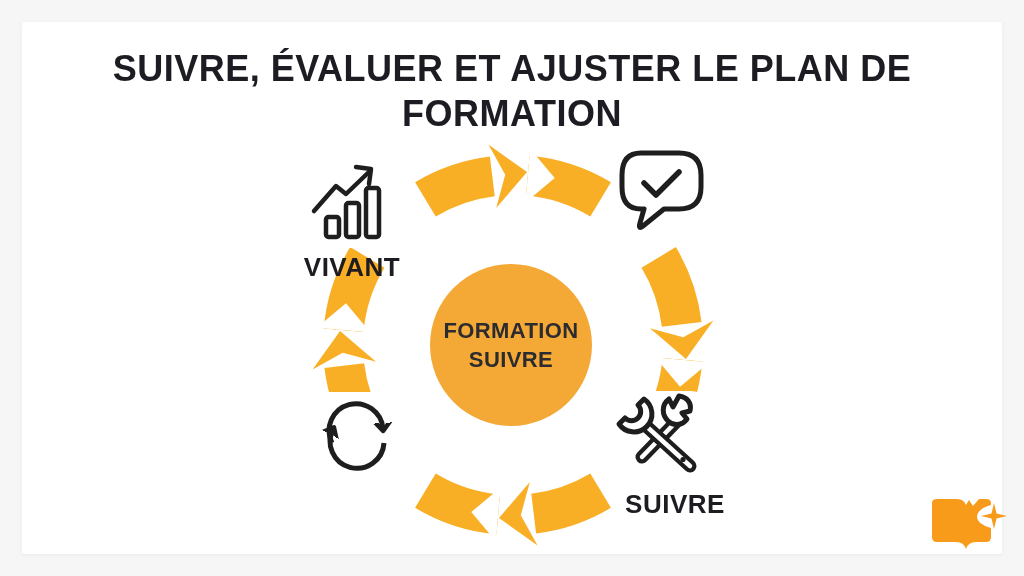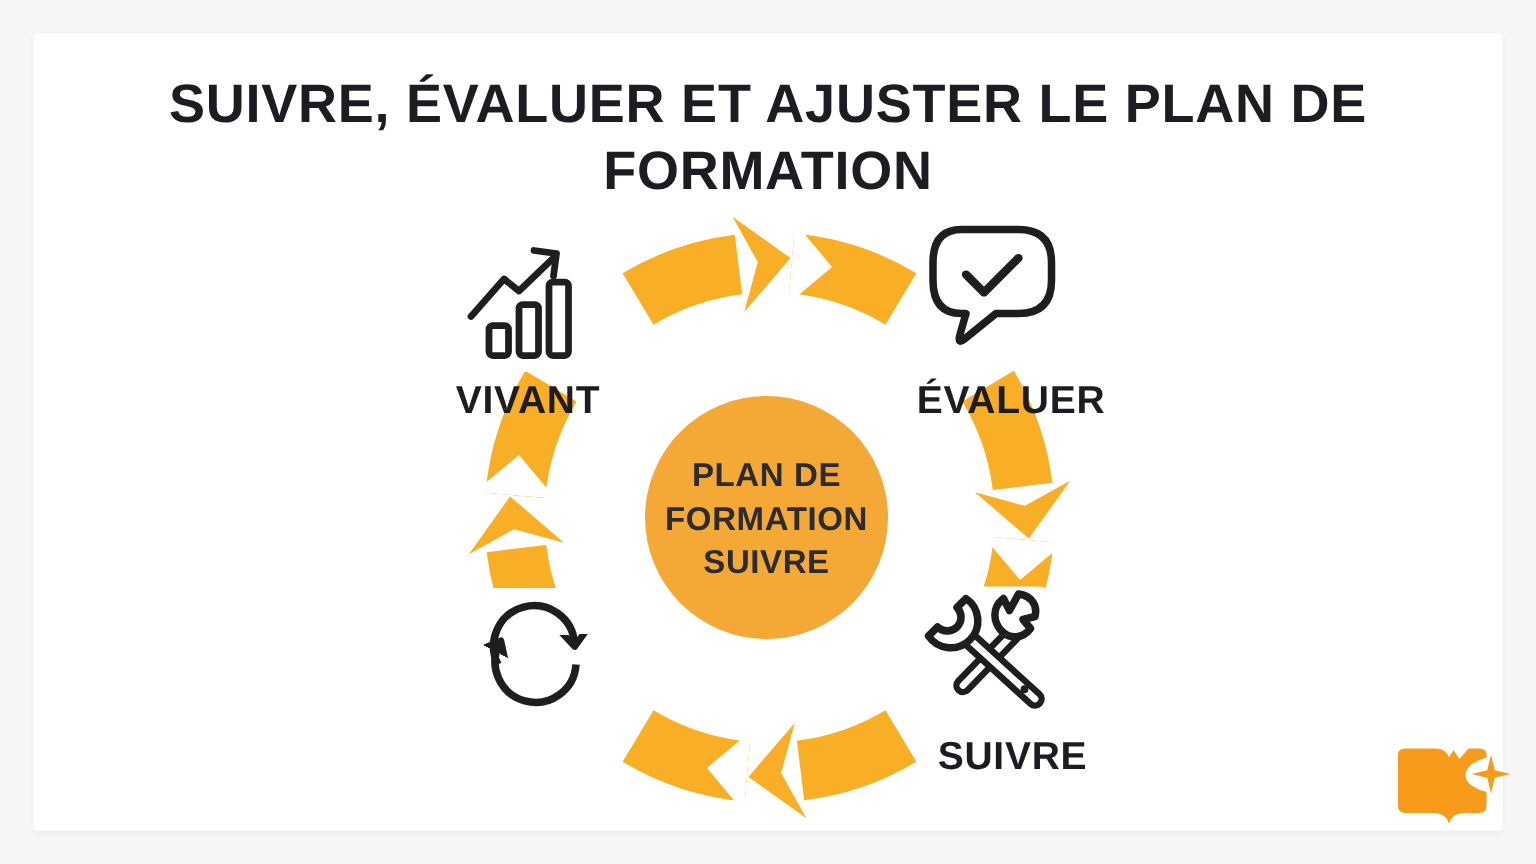--- a/index.html
+++ b/index.html
@@ -131,25 +131,23 @@
         <path class="ink-stroke" d="M-3,4 L8,13 L-3,22" stroke-width="4.5" stroke-linecap="round" stroke-linejoin="round"></path>
       </marker>
     </defs>
     <g class="ink-stroke" stroke-width="5">
       <path d="M20,49 A27,27 0 1 1 71,35" marker-end="url(#rfArrow)"></path>
       <path d="M72,49 A27,27 0 1 1 21,35" marker-end="url(#rfArrow)"></path>
     </g>
   </svg>
 
   <div class="step-label suivre">VIVANT</div>
-  <div class="step-label evaluer">ÉVALUER</div>
   <div class="step-label ajuster">SUIVRE</div>
 
   <div class="center-circle">
-    <div>PLAN DE</div>
     <div>FORMATION</div>
     <div>SUIVRE</div>
   </div>
 
   <svg class="logo" width="86" height="60" viewBox="0 0 86 60">
     <path class="logo-fill" d="M11,5 Q6,5 6,9 L6,43 Q6,48 11,48 L30,48 Q38,48 40,55 Q42,48 50,48 L60,48 Q65,48 65,43 L65,34 Q51,30 51,23 Q51,15 65,11 L65,9 Q65,5 60,5 L53,5 L47,12 L43,6 L40,11 Q38,5 31,5 Z"></path>
     <path class="logo-fill" d="M68,9 L70.5,19.5 L81,22 L70.5,24.5 L68,35 L65.5,24.5 L55,22 L65.5,19.5 Z"></path>
   </svg>
 
 </div>

